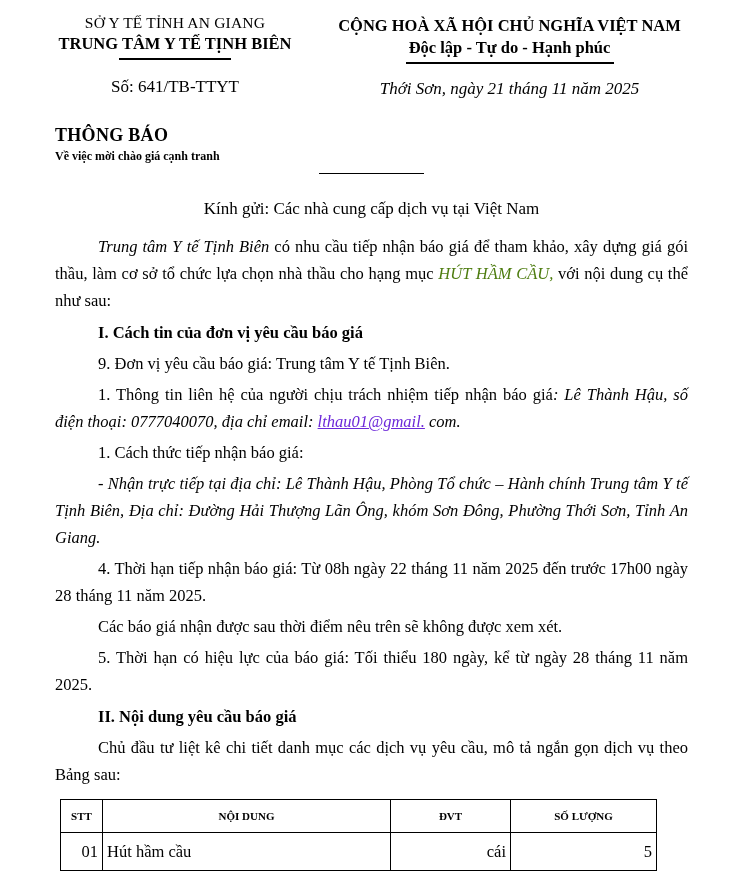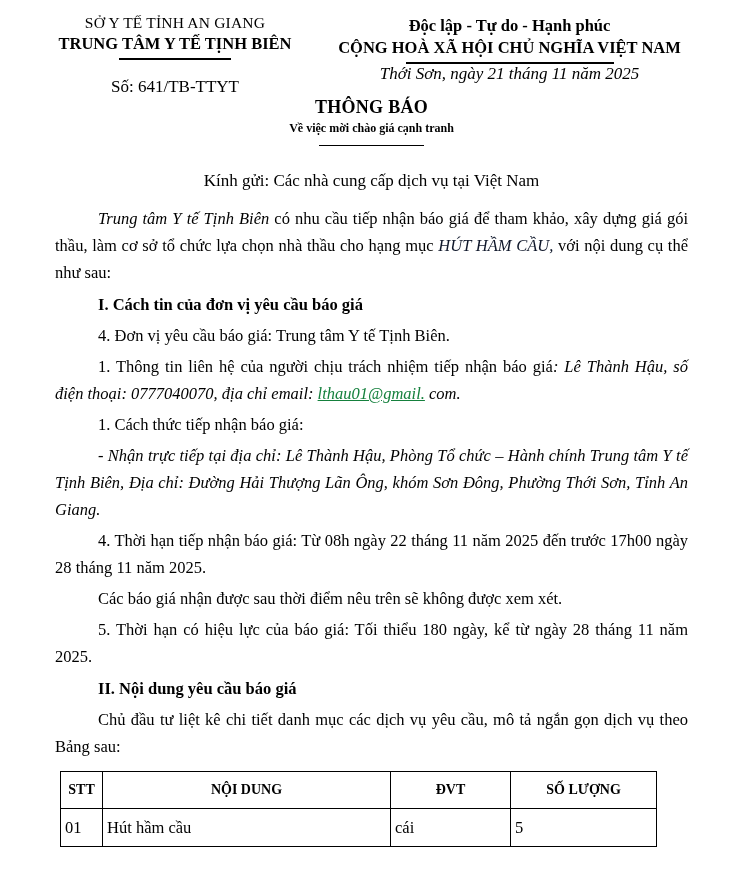--- a/index.html
+++ b/index.html
@@ -14,79 +14,79 @@
   
   .doc-header { display:flex; justify-content:space-between; }
   .hdr-left  { width:240px; text-align:center; }
   .hdr-right { width:345px; text-align:center; margin-right:6px; }
   .hdr-line1 { font-size:15.5px; letter-spacing:.2px;text-align:center; }
   .hdr-line2 { font-size:16.5px; font-weight:bold; margin-top:2px; }
   .hdr-rule  { height:1.5px; background:#000; margin:4px auto 0; }
   .rule-left { width:112px; }
   .rule-right{ width:208px; }
   .doc-num   { margin-top:17px; font-size:17px; }
-  .dateline  { margin-top:0; font-size:17px; font-style:italic; }
+  .dateline  { margin-top:15px; font-size:17px; font-style:italic; }
   
-  .title-block { text-align:center; }
+  .title-block { text-align:left; margin-top:26px; }
   .title    { font-size:18px; font-weight:bold; letter-spacing:.3px; }
   .subtitle { font-size:12px; font-weight:bold; margin-top:3px; }
   .title-rule { width:105px; height:1.5px; background:#000; margin:9px auto 0; }
   .salutation { text-align:center; margin-top:25px; font-size:17px; }
   
   .body-text { margin-top:14px; }
   .para { text-align:justify; text-indent:43px; line-height:27px; margin:4px 0; }
   .heading { font-weight:bold; text-indent:43px; line-height:27px; margin-top:5px; }
   .italic { font-style:italic; }
   .red-hl { font-style:italic; }
   .email-link { font-style:italic; text-decoration:underline; }
   
   table.quote { border-collapse:collapse; margin:11px 0 0 5px; table-layout:fixed; }
   table.quote th, table.quote td { border:1.6px solid #000; }
-  table.quote th { font-size:14px; font-weight:bold; padding:10px 3px; text-align:center; }
+  table.quote th { font-size:11px; font-weight:bold; padding:10px 3px; text-align:center; }
   table.quote td { font-size:16.5px; padding:8px 4px; height:38px; }
   .c-stt { width:42px; } .c-nd { width:288px; } .c-dvt { width:120px; } .c-sl { width:146px; }
-  td.center { text-align:left;font-family:Liberation Serif, serif; }
+  td.center { text-align:right;font-family:Liberation Serif, serif; }
   td.left { text-align:left; padding-left:9px; }
 </style>
 </head>
 <body>
 
 <div class="page">
 
   <div class="doc-header">
     <div class="hdr-left">
       <div class="hdr-line1">SỞ Y TẾ TỈNH AN GIANG</div>
       <div class="hdr-line2">TRUNG TÂM Y TẾ TỊNH BIÊN</div>
       <div class="hdr-rule rule-left"></div>
       <div class="doc-num">Số: 641/TB-TTYT</div>
     </div>
     <div class="hdr-right">
+      <div class="hdr-line2">CỘNG HOÀ XÃ HỘI CHỦ NGHĨA VIỆT NAM</div>
       <div class="hdr-line2" style="font-size:16.5px">Độc lập - Tự do - Hạnh phúc</div>
-      <div class="hdr-line2">CỘNG HOÀ XÃ HỘI CHỦ NGHĨA VIỆT NAM</div>
       <div class="hdr-rule rule-right"></div>
       <div class="dateline">Thới Sơn, ngày 21 tháng 11 năm 2025</div>
     </div>
   </div>
 
   <div class="title-block">
     <div class="title">THÔNG BÁO</div>
     <div class="subtitle">Về việc mời chào giá cạnh tranh</div>
     <div class="title-rule"></div>
   </div>
 
   <div class="salutation">Kính gửi: Các nhà cung cấp dịch vụ tại Việt Nam</div>
 
   <div class="body-text">
-    <p class="para"><span class="italic">Trung tâm Y tế Tịnh Biên</span><span> có nhu cầu tiếp nhận báo giá để tham khảo, xây dựng giá gói thầu, làm cơ sở tổ chức lựa chọn nhà thầu cho hạng mục </span><span class="red-hl" id="hl-red" style="color: #0f172a;">HÚT HẦM CẦU,</span><span> với nội dung cụ thể như sau:</span></p>
+    <p class="para"><span class="italic">Trung tâm Y tế Tịnh Biên</span><span> có nhu cầu tiếp nhận báo giá để tham khảo, xây dựng giá gói thầu, làm cơ sở tổ chức lựa chọn nhà thầu cho hạng mục </span><span class="red-hl" id="hl-red" style="color: #4d7c0f;">HÚT HẦM CẦU,</span><span> với nội dung cụ thể như sau:</span></p>
 
     <p class="heading">I. Cách tin của đơn vị yêu cầu báo giá</p>
 
-    <p class="para">4. Đơn vị yêu cầu báo giá: Trung tâm Y tế Tịnh Biên.</p>
+    <p class="para">9. Đơn vị yêu cầu báo giá: Trung tâm Y tế Tịnh Biên.</p>
 
-    <p class="para"><span>1. Thông tin liên hệ của người chịu trách nhiệm tiếp nhận báo giá</span><span class="italic">: Lê Thành Hậu, số điện thoại: 0777040070, địa chỉ email: </span><a class="email-link" id="email-green" style="color: #15803d; font-family: Liberation Serif, serif;">lthau01@gmail.</a><span class="italic"> com.</span></p>
+    <p class="para"><span>1. Thông tin liên hệ của người chịu trách nhiệm tiếp nhận báo giá</span><span class="italic">: Lê Thành Hậu, số điện thoại: 0777040070, địa chỉ email: </span><a class="email-link" id="email-green" style="color: #6d28d9; font-family: Liberation Serif, serif;">lthau01@gmail.</a><span class="italic"> com.</span></p>
 
     <p class="para">1. Cách thức tiếp nhận báo giá:</p>
 
     <p class="para italic">- Nhận trực tiếp tại địa chỉ: Lê Thành Hậu, Phòng Tổ chức – Hành chính Trung tâm Y tế Tịnh Biên, Địa chỉ: Đường Hải Thượng Lãn Ông, khóm Sơn Đông, Phường Thới Sơn, Tỉnh An Giang.</p>
 
     <p class="para">4. Thời hạn tiếp nhận báo giá: Từ 08h ngày 22 tháng 11 năm 2025 đến trước 17h00 ngày 28 tháng 11 năm 2025.</p>
 
     <p class="para">Các báo giá nhận được sau thời điểm nêu trên sẽ không được xem xét.</p>
 
     <p class="para">5. Thời hạn có hiệu lực của báo giá: Tối thiểu 180 ngày, kể từ ngày 28 tháng 11 năm 2025.</p>

